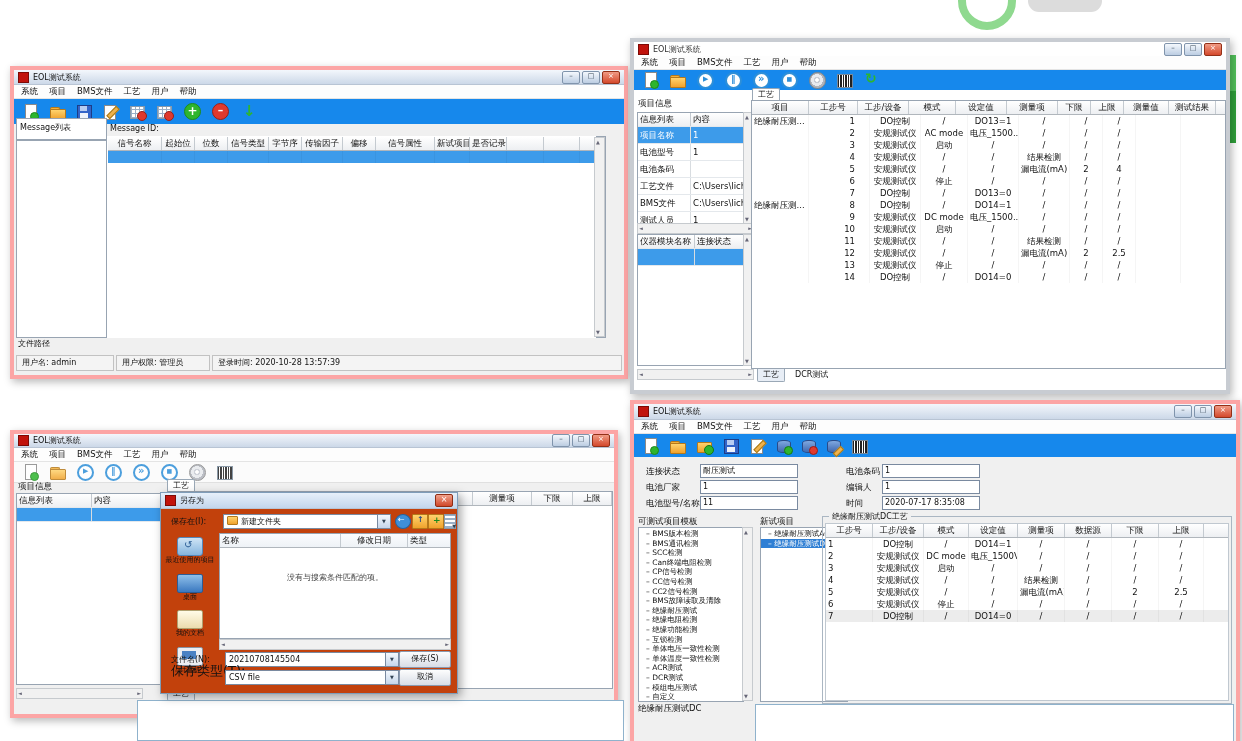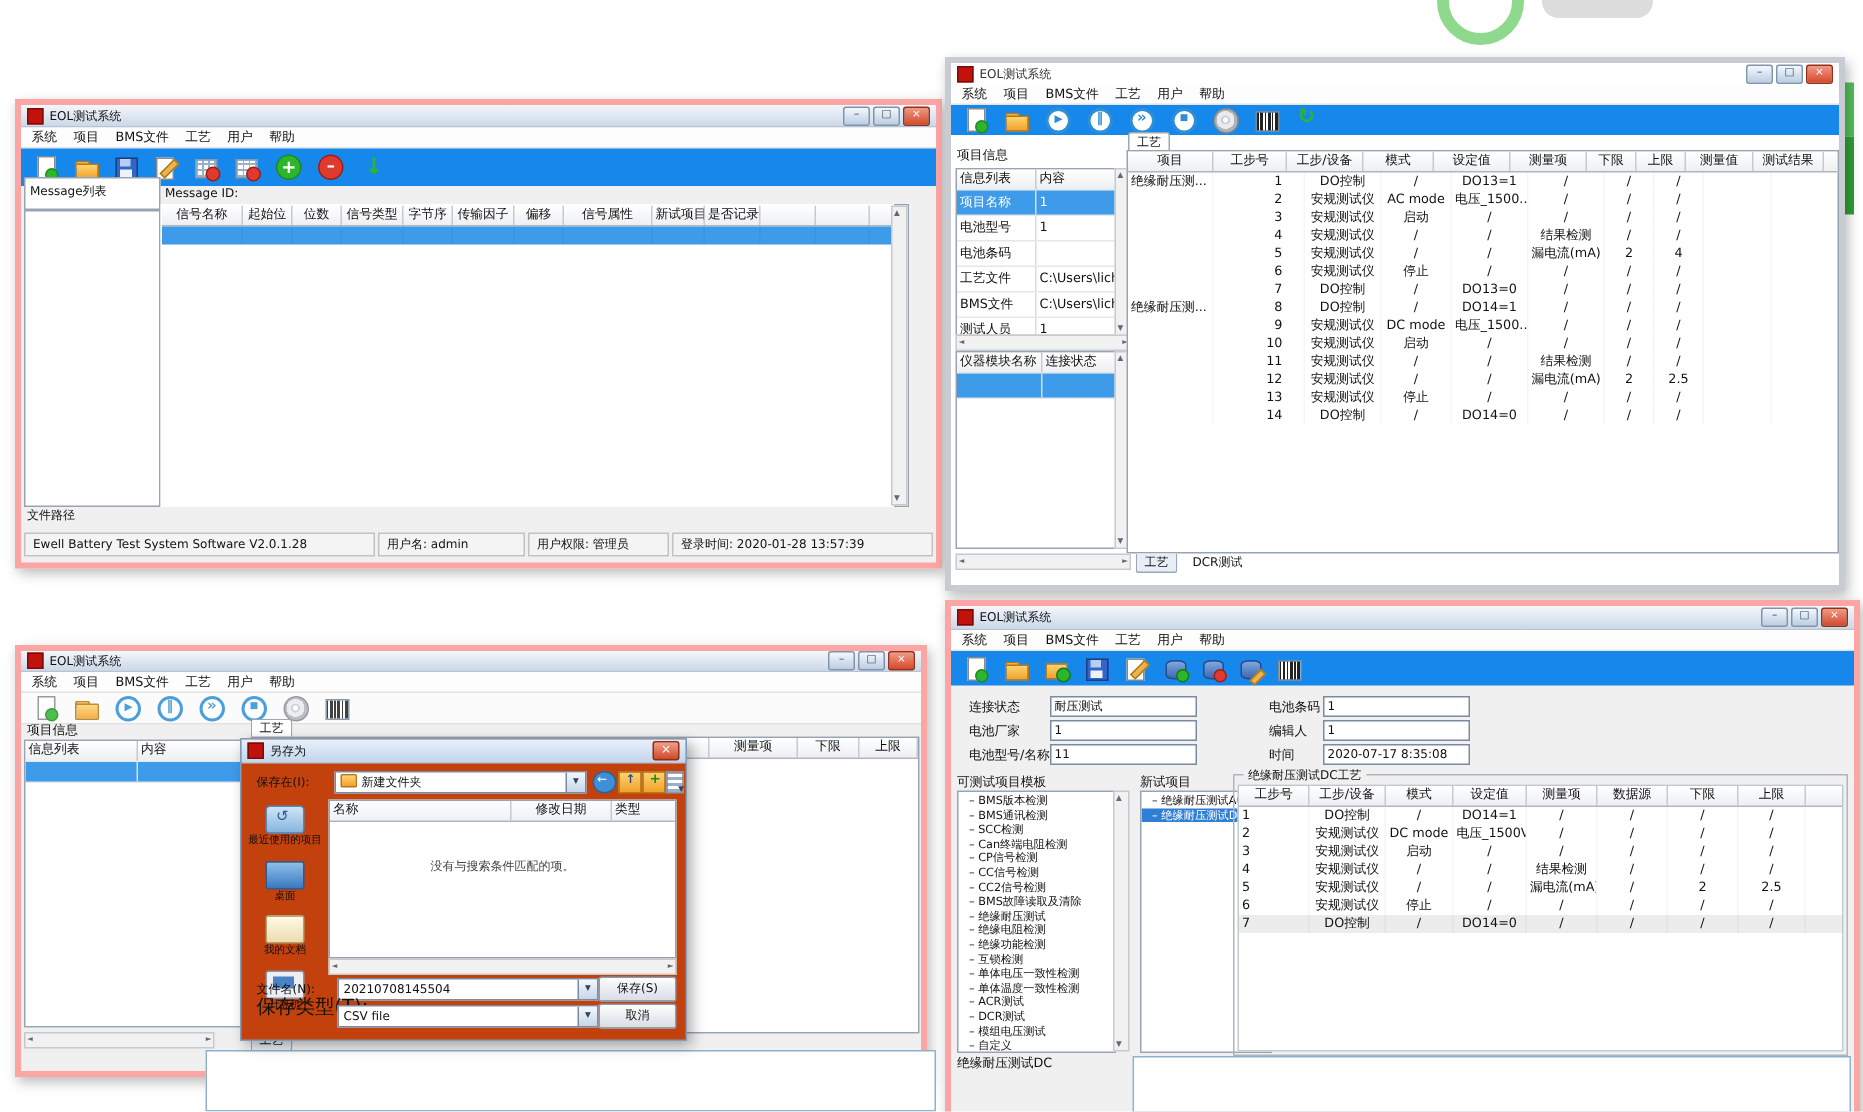--- a/index.html
+++ b/index.html
@@ -231,24 +231,23 @@
             <div class="td"></div>
             <div class="td"></div>
             <div class="td"></div>
           </div>
         </div>
       <div class="vscroll" style="right:0;top:0;bottom:0"></div>
     </div>
 
     <span class="lbl" style="left:4px;top:268px;font-size:8px">文件路径</span>
     <div class="status" style="left:2px;top:285px;width:606px">
-      <span class="scell" style="width:222px">Ewell Battery Test System Software V2.0.1.28</span>
       <span class="scell" style="width:86px">用户名: admin</span>
       <span class="scell" style="width:82px">用户权限: 管理员</span>
-      <span class="scell" style="flex:1">登录时间: 2020-01-28 13:57:39</span>
+      <span class="scell" style="flex:1">登录时间: 2020-10-28 13:57:39</span>
     </div>
   </div>
 
   <div class="window" id="w2" style="left:630px;top:38px;width:592px;height:348px;background:#fff;border-color:#c8ccd2">
     <div class="titlebar" style="background:#fff;border-bottom:none">
       <span class="app-ico"></span>
       <span class="title-text" style="color:#333">EOL测试系统</span>
       <span class="tb-btns" id="w2btns">
           <span class="tb-btn">–</span>
           <span class="tb-btn">□</span>

